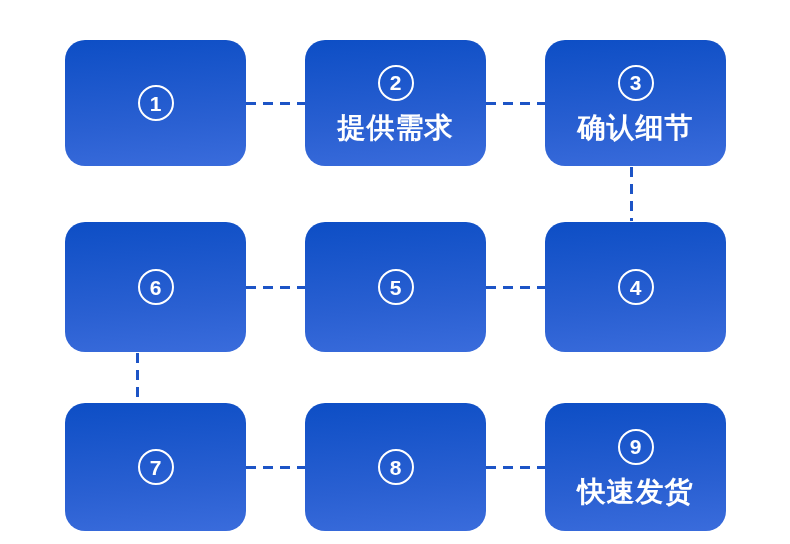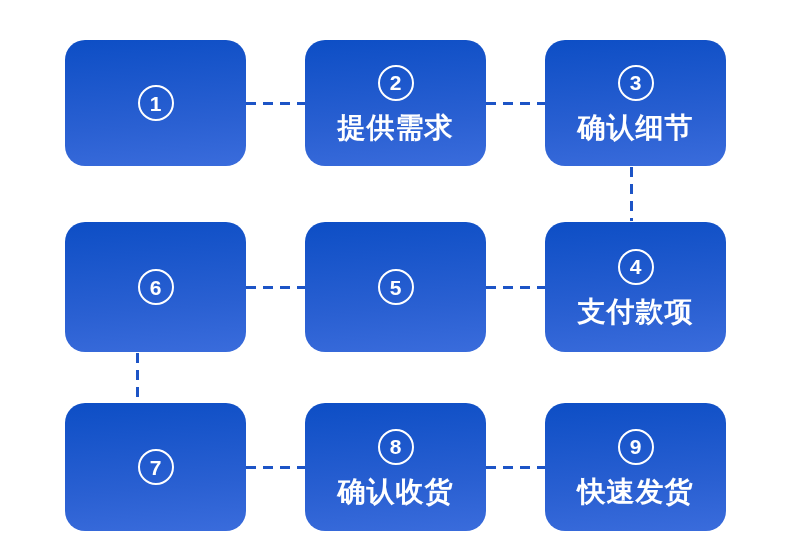--- a/index.html
+++ b/index.html
@@ -105,33 +105,31 @@
   </div>
   <div class="step-box r2 c2">
     <span class="num-badge">
         <span>5</span>
       </span>
   </div>
   <div class="step-box r2 c3">
     <span class="num-badge">
         <span>4</span>
       </span>
-    <span class="step-label">支付款项</span>
   </div>
 
   <div class="step-box r3 c1">
     <span class="num-badge">
         <span>7</span>
       </span>
   </div>
   <div class="step-box r3 c2">
     <span class="num-badge">
         <span>8</span>
       </span>
-    <span class="step-label">确认收货</span>
   </div>
   <div class="step-box r3 c3">
     <span class="num-badge">
         <span>9</span>
       </span>
     <span class="step-label">快速发货</span>
   </div>
 
   <div class="connector-h" style="left:246px; top:102px; width:59px;"></div>
   <div class="connector-h" style="left:486px; top:102px; width:59px;"></div>

